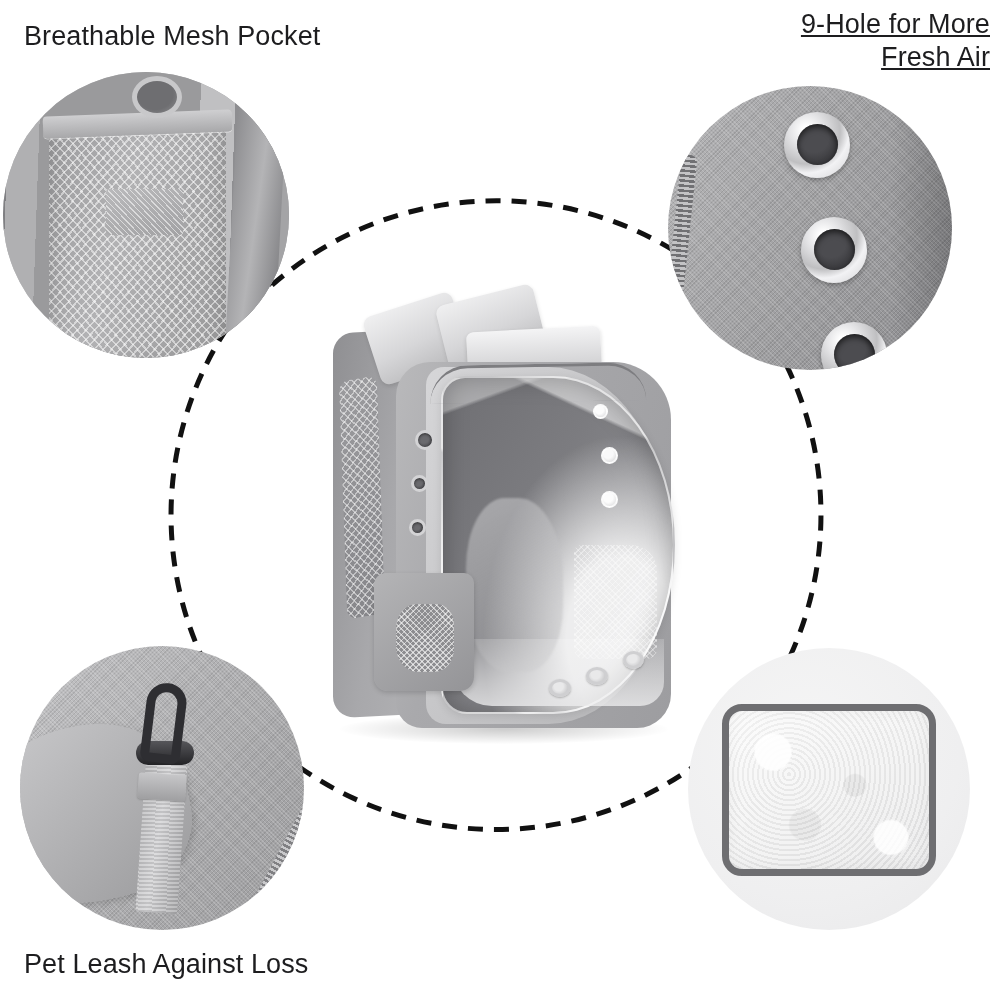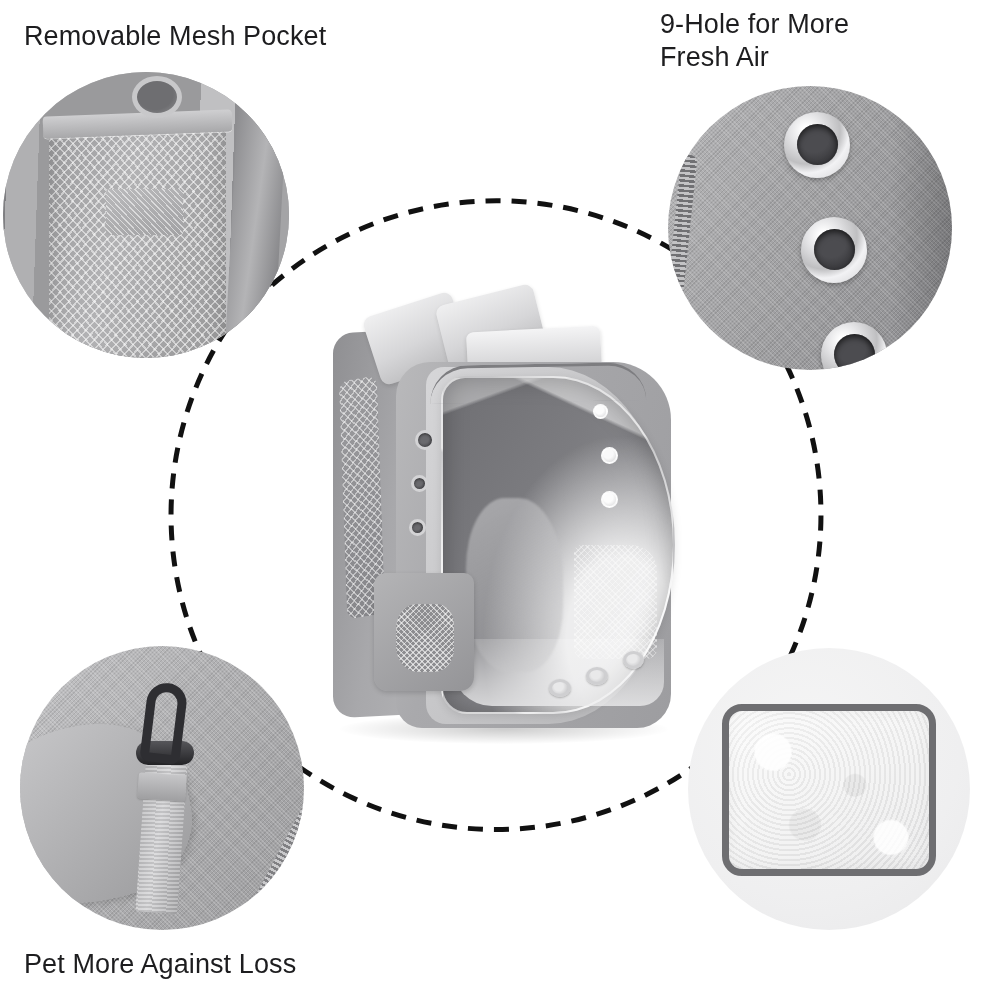--- a/index.html
+++ b/index.html
@@ -24,21 +24,21 @@
   .caption {
     position: absolute;
     color: #1d1d1f;
     font-size: 27px;
     line-height: 1.22;
     letter-spacing: 0.1px;
     font-weight: 400;
     white-space: pre-line;
   }
   .cap-tl { left: 24px;  top: 20px;  text-align: left; }
-  .cap-tr { left: 660px; top: 8px;   width: 330px; text-align: left; }
+  .cap-tr { left: 660px; top: 8px;   width: 330px; text-align: right; text-decoration: underline; }
   .cap-bl { left: 24px;  top: 948px; text-align: left; }
   .cap-br { left: 660px; top: 948px; width: 335px; text-align: left; }
 
   
   svg.canvas {
     position: absolute;
     left: 0; top: 0;
     width: 1000px;
     height: 1003px;
   }
@@ -434,41 +434,41 @@
   </svg>
 
   <div class="inset" id="inset-mesh">
     <div class="backing"></div>
     <div class="strap-r"></div>
     <div class="pocket"></div>
     <div class="pocket-hem"></div>
     <div class="label-patch"></div>
     <div class="ring-top"></div>
   </div>
-  <div class="caption cap-tl">Removable Mesh Pocket</div>
+  <div class="caption cap-tl">Breathable Mesh Pocket</div>
 
   <div class="inset" id="inset-holes">
     <div class="zip"></div>
     <div class="grommet" id="g1"></div>
     <div class="grommet" id="g2"></div>
     <div class="grommet" id="g3"></div>
     <div class="shade-r"></div>
   </div>
   <div class="caption cap-tr">9-Hole for More
 Fresh Air</div>
 
   <div class="inset" id="inset-leash">
     <div class="fold"></div>
     <div class="zip2"></div>
     <div class="webbing"></div>
     <div class="webbing-band"></div>
     <div class="clip-swivel"></div>
     <div class="clip-hook"></div>
   </div>
-  <div class="caption cap-bl">Pet More Against Loss</div>
+  <div class="caption cap-bl">Pet Leash Against Loss</div>
 
   <div class="inset" id="inset-fleece">
     <div class="pad"></div>
   </div>
 
   <div id="product">
     <div class="shadow"></div>
 
     <div class="back-shell">
       <div class="mesh-back"></div>

